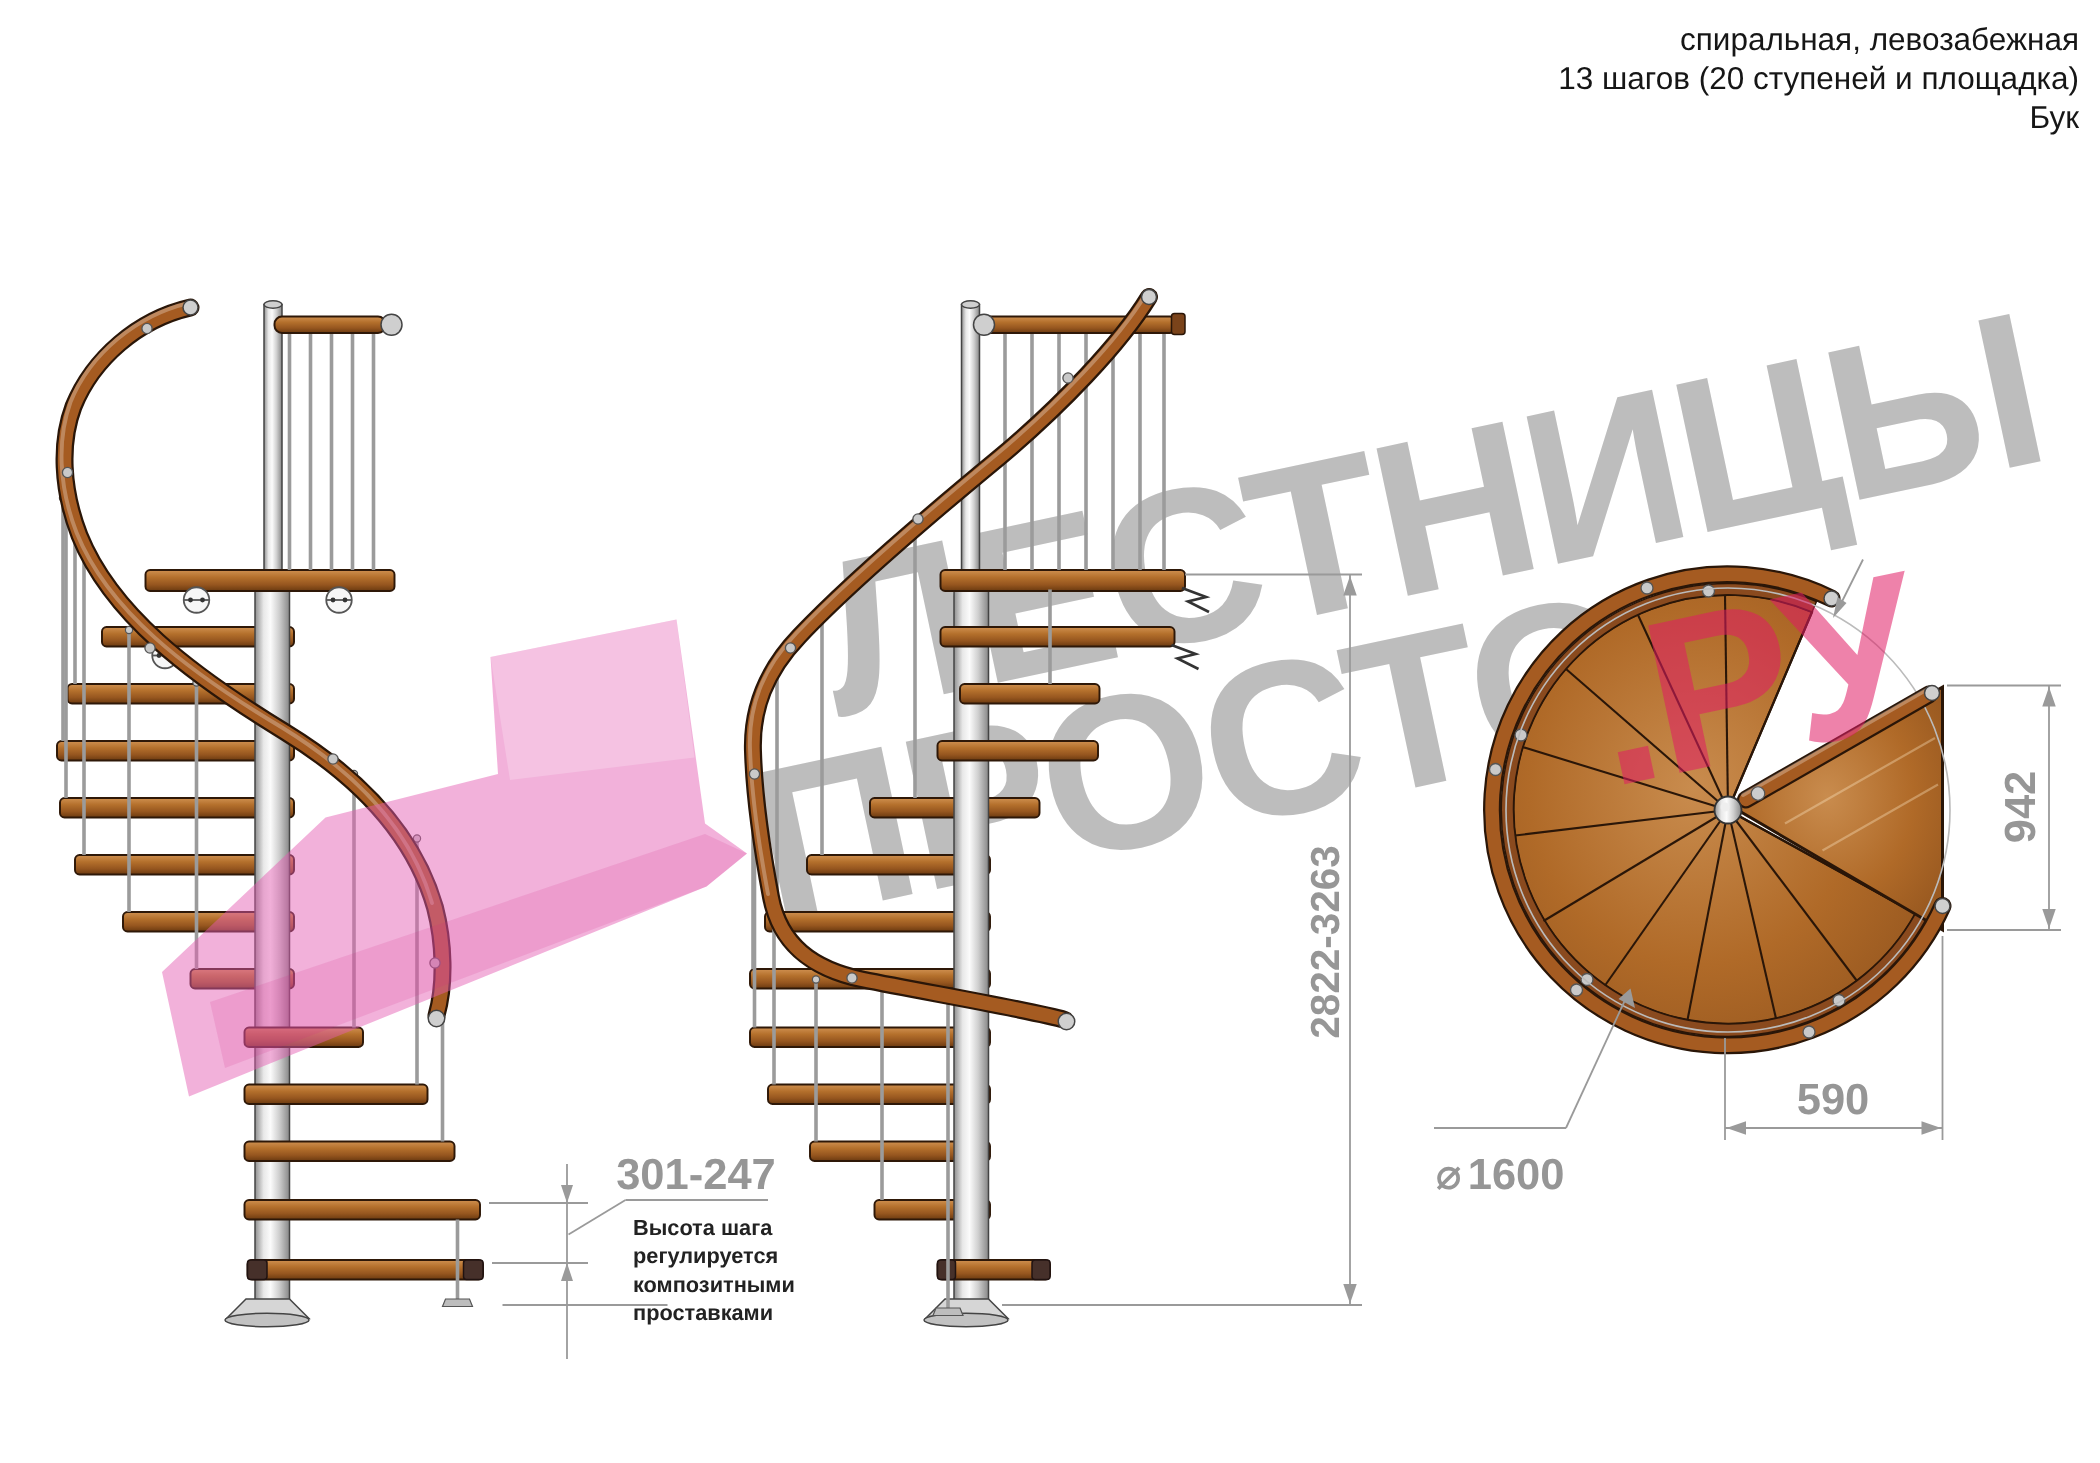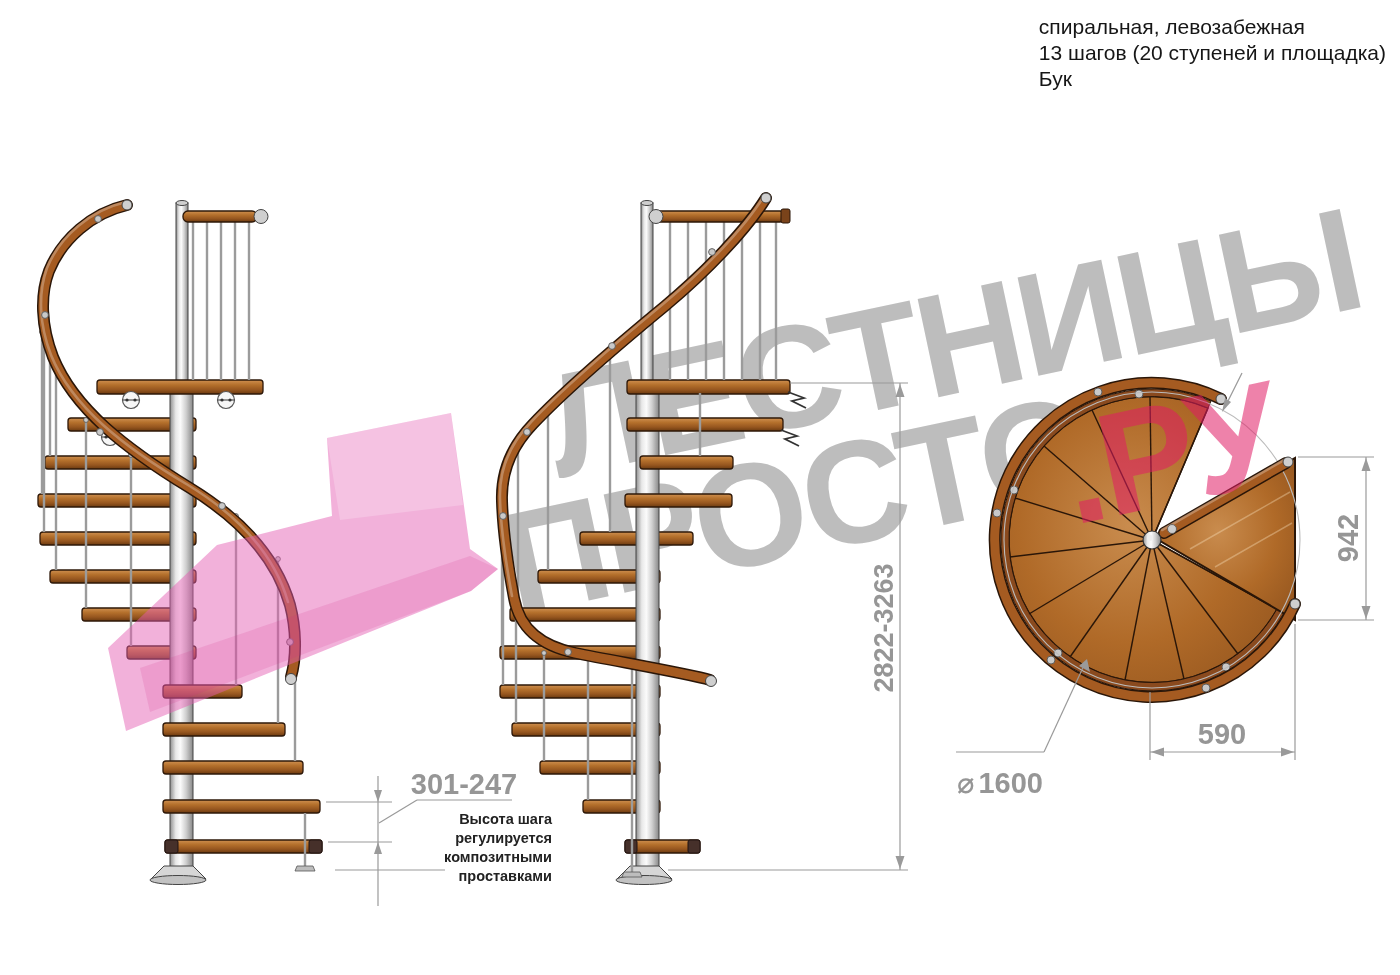--- a/index.html
+++ b/index.html
@@ -2,36 +2,36 @@
 <html><head>
 <meta charset="utf-8">
 <style>
   html,body{margin:0;padding:0;background:#ffffff;}
   .page{position:relative;width:1400px;height:975px;background:#fff;overflow:hidden;
         font-family:"Liberation Sans","DejaVu Sans",sans-serif;}
   .layer{position:absolute;left:0;top:0;width:1400px;height:975px;}
   svg{display:block;}
 
   
-  .header{position:absolute;top:14px;right:14px;text-align:left;color:#161616;
+  .header{position:absolute;top:14px;right:14px;text-align:right;color:#161616;
           font-size:21px;line-height:26px;font-weight:400;}
 
   
   .wm{position:absolute;font-weight:bold;letter-spacing:-3px;line-height:1;
       font-size:146px;color:rgba(109,109,109,0.45);white-space:nowrap;
       transform:rotate(-12deg);transform-origin:left center;pointer-events:none;}
   .wm-pink{color:rgba(224,28,100,0.55);}
 
   
   .dim{position:absolute;color:#969696;font-weight:bold;font-size:29px;white-space:nowrap;
        transform:translate(-50%,-50%);}
   .dim.rot{transform:translate(-50%,-50%) rotate(-90deg);}
   .dim-sym{font-family:"DejaVu Sans",sans-serif;font-weight:bold;margin-right:4px;}
   .note{position:absolute;left:422px;top:810px;width:130px;color:#222;font-size:14.5px;
-        font-weight:bold;line-height:19px;white-space:pre-line;text-align:right;}
+        font-weight:bold;line-height:19px;white-space:pre-line;}
 
   
   .ln{stroke:#9a9a9a;stroke-width:1.2;fill:none;}
   .ar{fill:#9a9a9a;stroke:none;}
   .bal{stroke:#9b9b9b;stroke-width:2.4;fill:none;}
   .balj{fill:#cccccc;stroke:#555;stroke-width:.8;}
   .step{fill:url(#wood);stroke:#2e1808;stroke-width:1.3;}
   .railO{fill:none;stroke:#2a1608;stroke-width:12;stroke-linecap:round;}
   .railW{fill:none;stroke:#a55b21;stroke-width:9;stroke-linecap:round;}
   .railH{fill:none;stroke:rgba(255,255,255,.28);stroke-width:2.6;stroke-linecap:round;}

